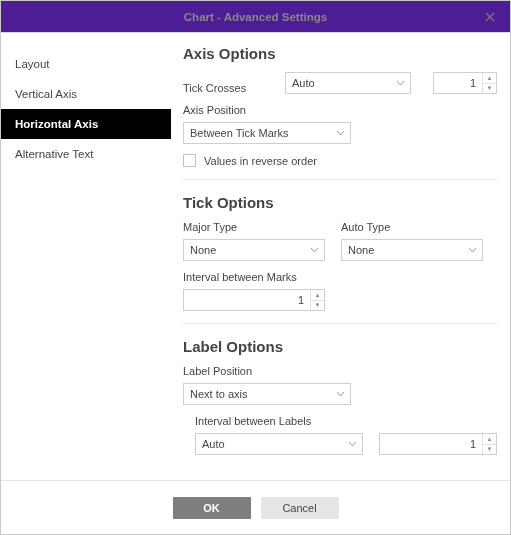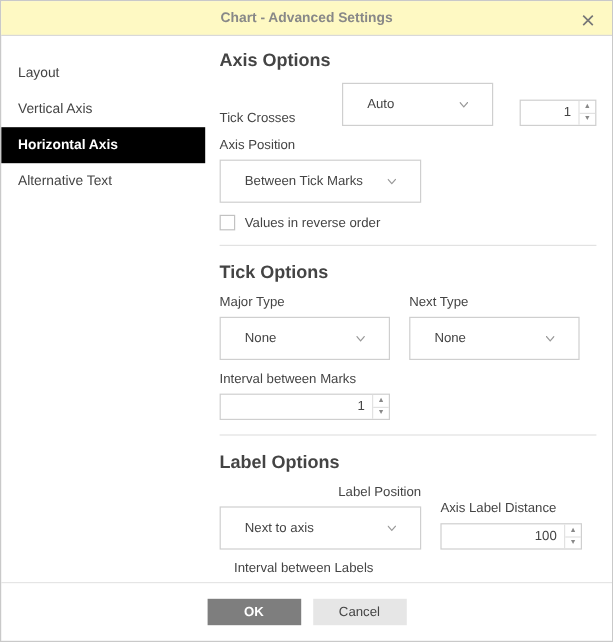--- a/index.html
+++ b/index.html
@@ -11,21 +11,21 @@
     background: #fff;
   }
   .dialog {
     width: 511px; height: 535px;
     border: 1px solid #c9c9c9;
     background: #fff;
     display: flex; flex-direction: column;
   }
   .titlebar {
     height: 32px;
-    background: #fef9c3;
+    background: #4c1d95;
     border-bottom: 1px solid #d9d9d9;
     display: flex; align-items: center; justify-content: center;
     position: relative;
     color: #888; font-weight: 700; font-size: 11.5px;
   }
   .titlebar .close {
     position: absolute; right: 8px; top: 0; height: 32px; width: 24px;
     display: flex; align-items: center; justify-content: center;
     cursor: pointer; color: #777;
   }
@@ -56,23 +56,23 @@
   .section-title {
     font-weight: 700; font-size: 15px; color: #444;
     margin-bottom: 10px;
   }
   .row {
     display: flex; align-items: flex-end; gap: 16px; margin-bottom: 10px;
   }
   .field { display: flex; flex-direction: column; gap: 6px; }
   .label { font-size: 11px; color: #444; }
   .select {
-    height: 36px; border: 1px solid #cfcfcf; background: #fff;
+    height: 22px; border: 1px solid #cfcfcf; background: #fff;
     display: flex; align-items: center; justify-content: space-between;
-    padding: 0 20px; color: #444; font-size: 11px; cursor: pointer;
+    padding: 0 6px; color: #444; font-size: 11px; cursor: pointer;
   }
   .select .chev { color: #999; }
   .spinner {
     height: 22px; border: 1px solid #cfcfcf; background: #fff;
     display: flex; align-items: stretch;
   }
   .spinner .val {
     flex: 1; text-align: right; padding: 0 6px;
     display: flex; align-items: center; justify-content: flex-end;
     font-size: 11px; color: #444;
@@ -195,21 +195,21 @@
           <div class="select">
             <span>None</span>
             <span class="chev">
                 <svg width="7" height="5" viewBox="0 0 7 5">
                   <path d="M0 0 L3.5 4 L7 0" stroke="#999" stroke-width="1" fill="none"></path>
                 </svg>
               </span>
           </div>
         </div>
         <div class="field" style="width:142px;">
-          <span class="label">Next Type</span>
+          <span class="label">Auto Type</span>
           <div class="select">
             <span>None</span>
             <span class="chev">
                 <svg width="7" height="5" viewBox="0 0 7 5">
                   <path d="M0 0 L3.5 4 L7 0" stroke="#999" stroke-width="1" fill="none"></path>
                 </svg>
               </span>
           </div>
         </div>
       </div>
@@ -225,39 +225,29 @@
             </span>
           </div>
         </div>
       </div>
 
       <div class="hr"></div>
 
       <div class="section-title">Label Options</div>
 
       <div class="row">
-        <div class="field" style="width:168px;text-align:right;">
+        <div class="field" style="width:168px;">
           <span class="label">Label Position</span>
           <div class="select">
             <span>Next to axis</span>
             <span class="chev">
                 <svg width="7" height="5" viewBox="0 0 7 5">
                   <path d="M0 0 L3.5 4 L7 0" stroke="#999" stroke-width="1" fill="none"></path>
                 </svg>
               </span>
-          </div>
-        </div>
-        <div class="field" style="width:118px;">
-          <span class="label">Axis Label Distance</span>
-          <div class="spinner">
-            <span class="val">100</span>
-            <span class="spin">
-              <span>▲</span>
-              <span>▼</span>
-            </span>
           </div>
         </div>
       </div>
 
       <div class="row">
         <div class="field" style="width:168px;margin-left:12px;">
           <span class="label">Interval between Labels</span>
           <div class="select">
             <span>Auto</span>
             <span class="chev">

